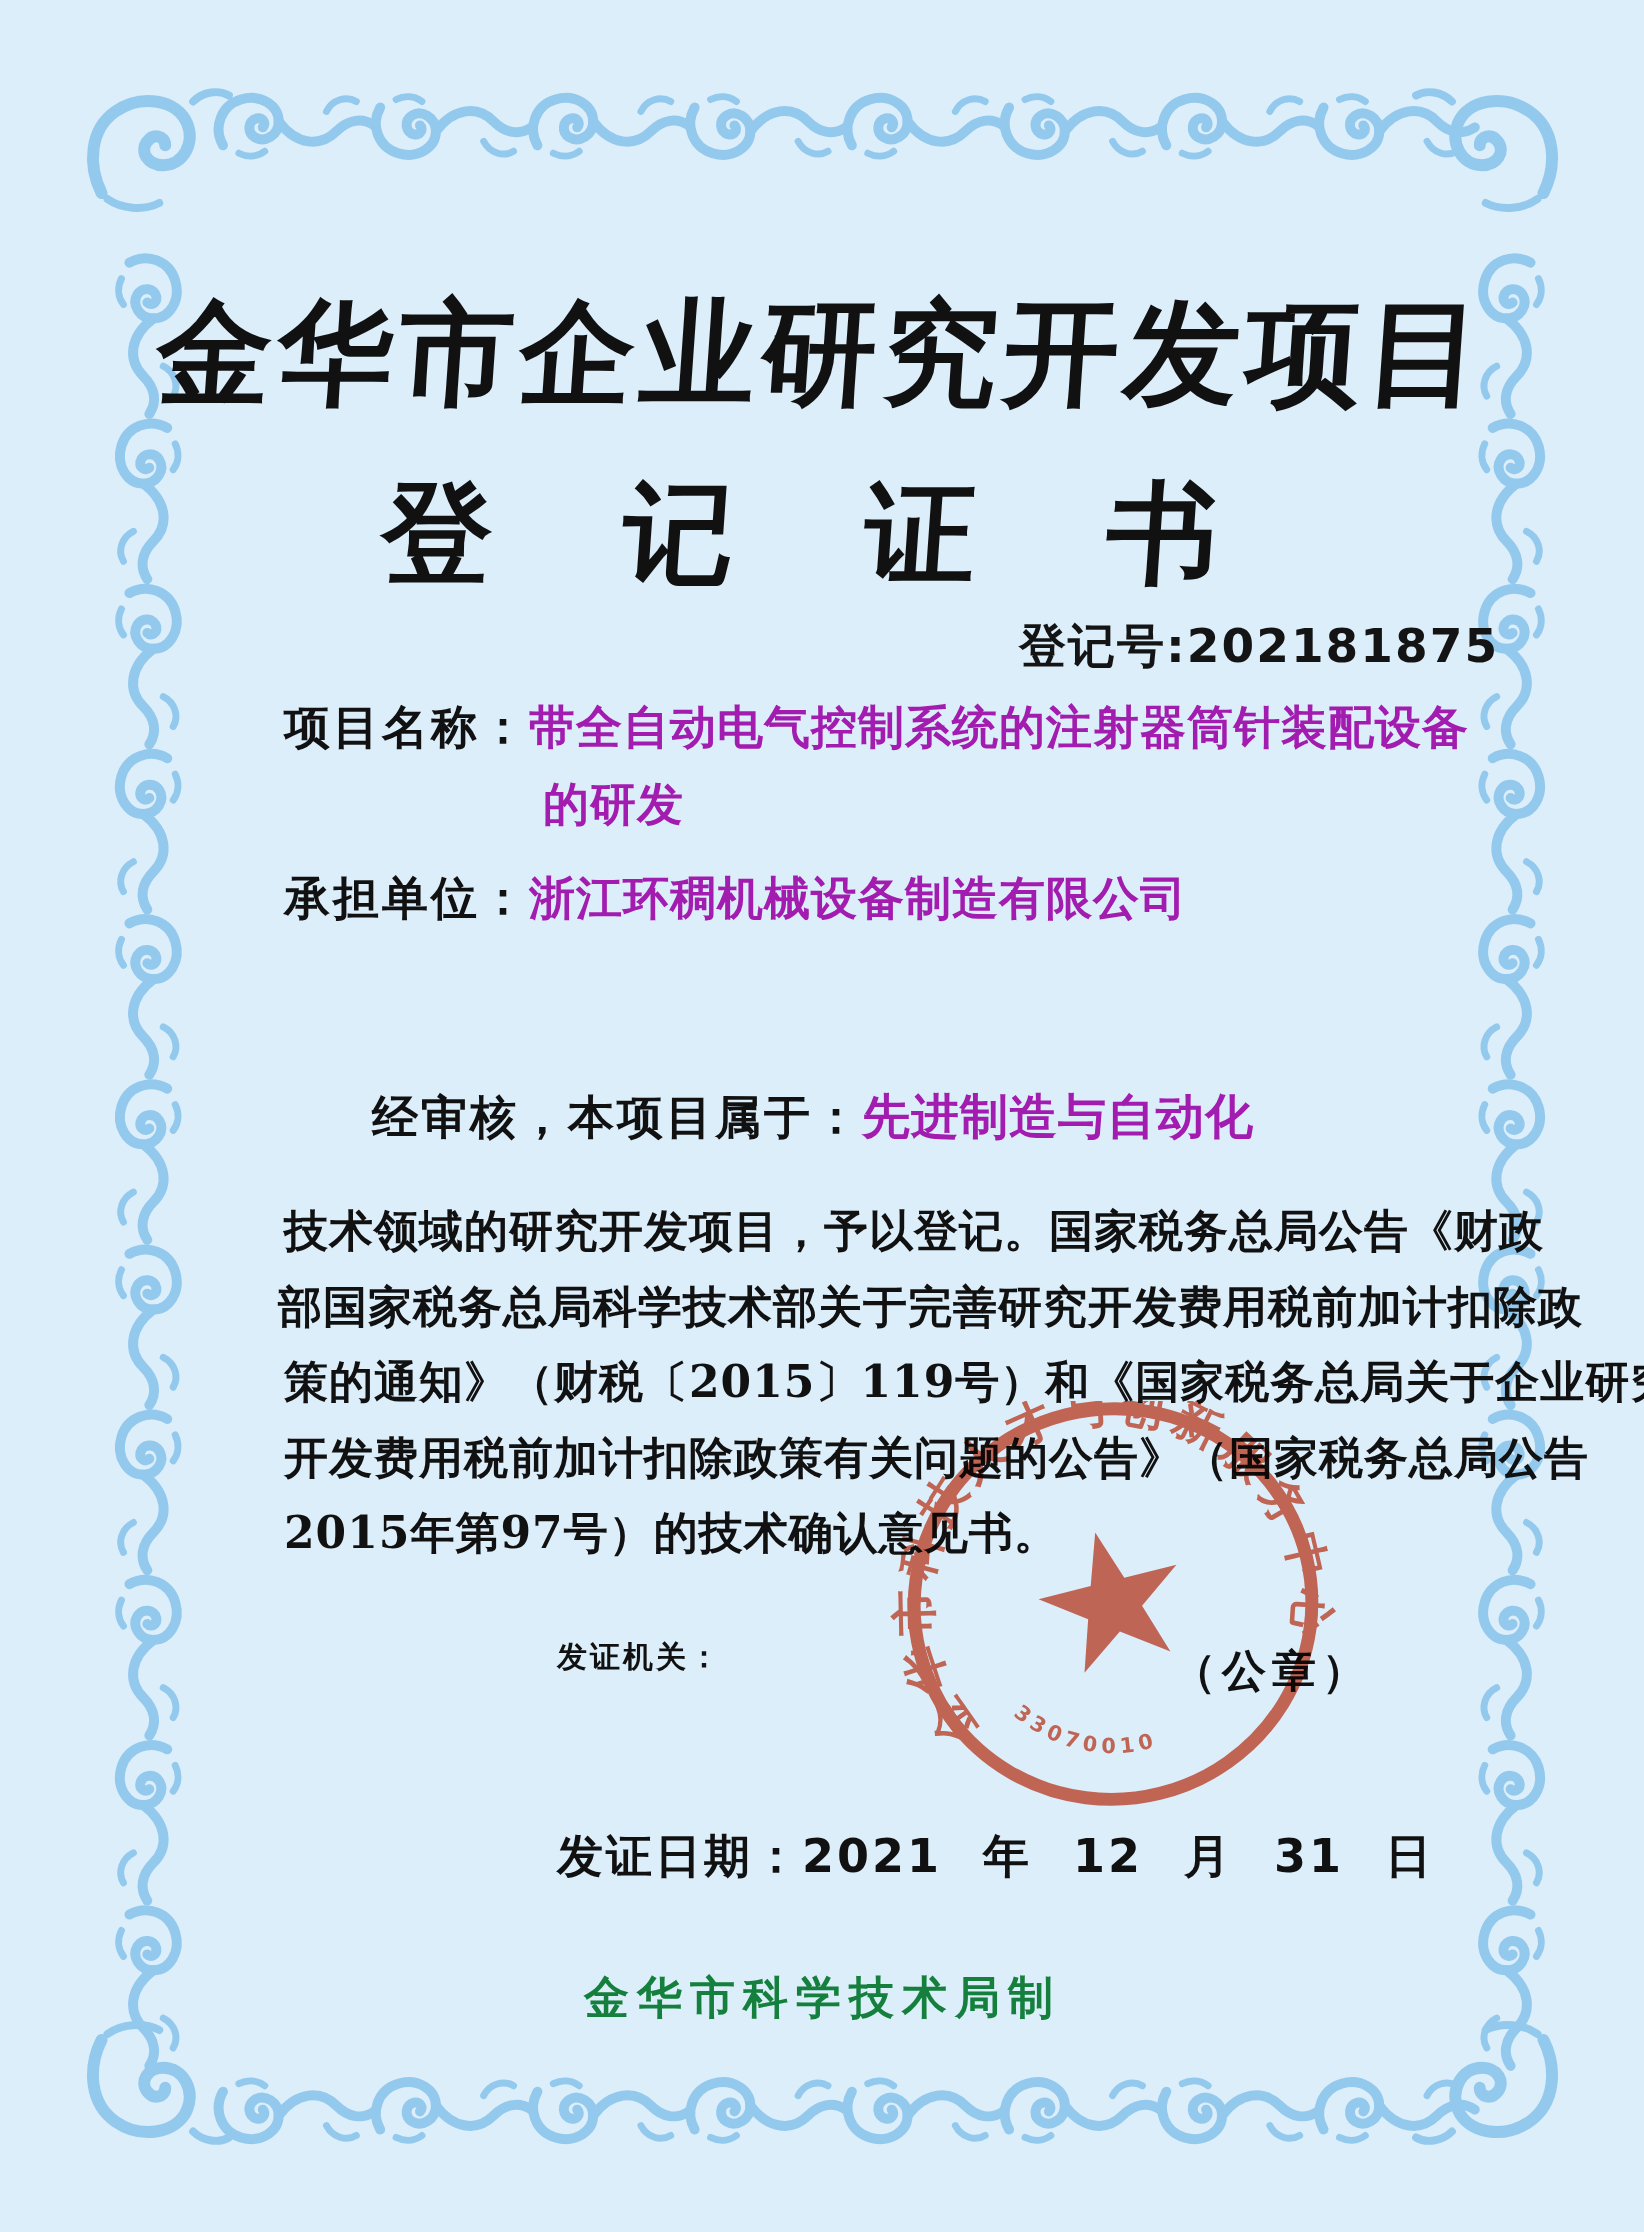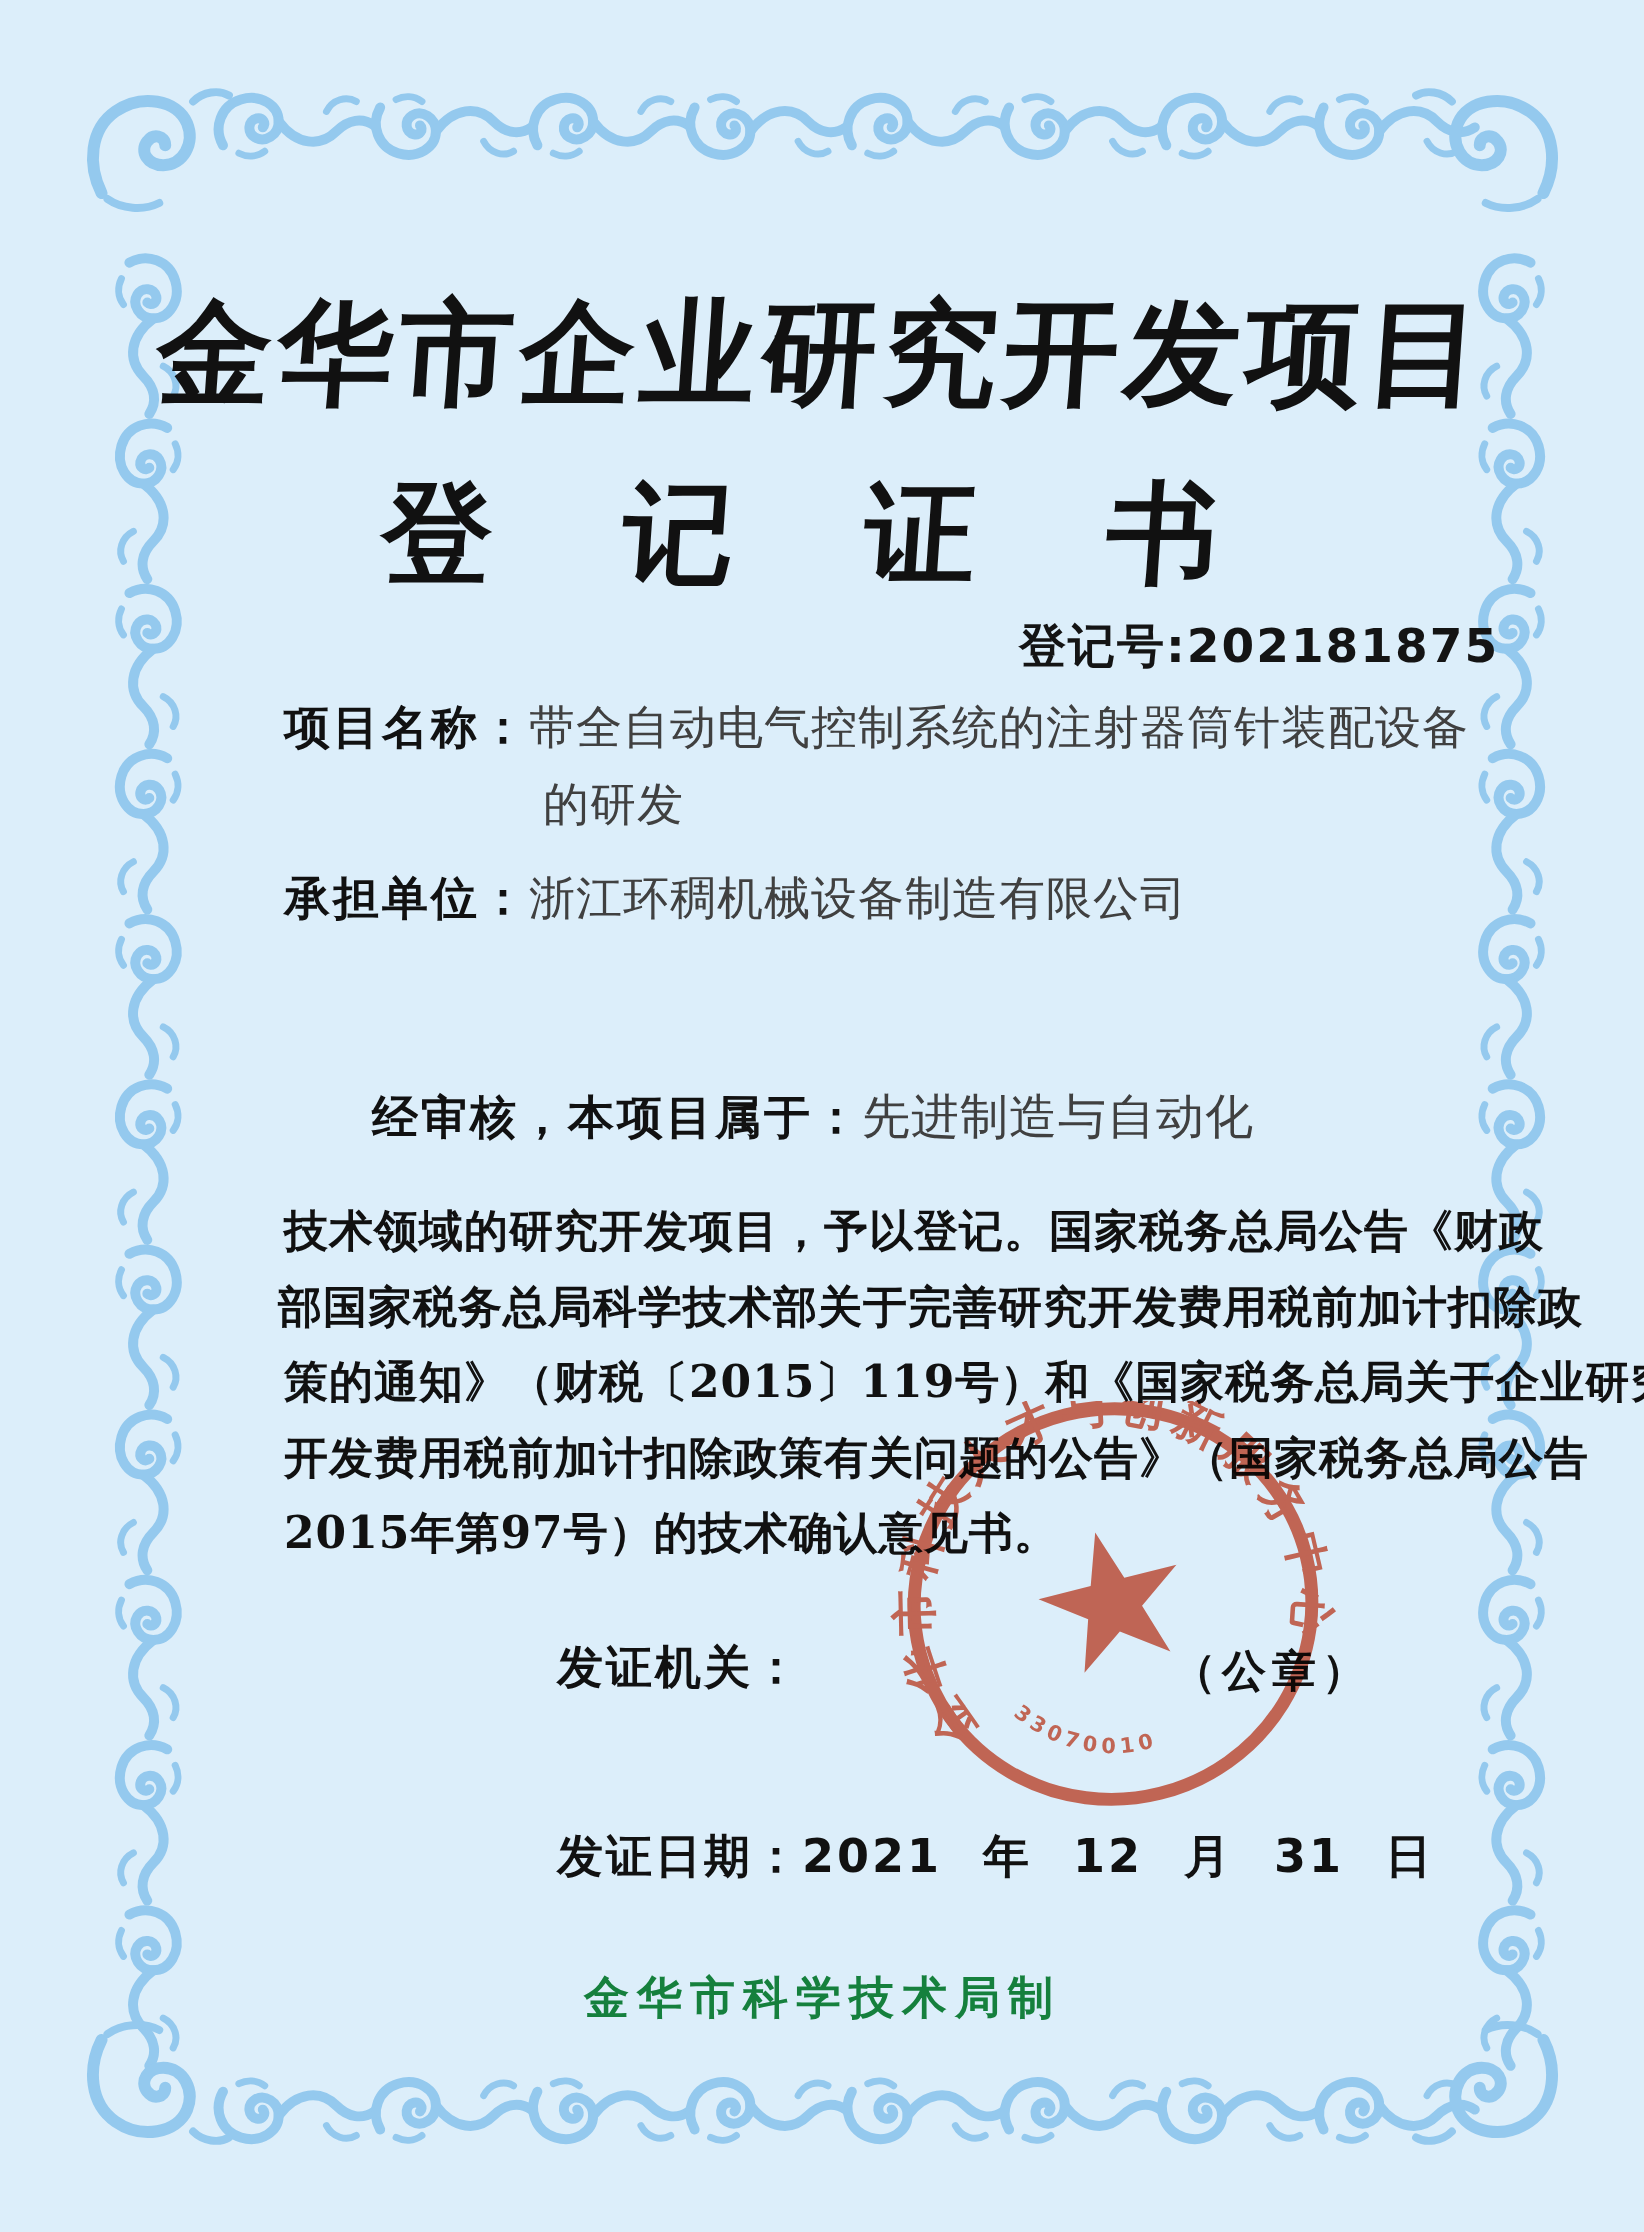--- a/index.html
+++ b/index.html
@@ -21,28 +21,28 @@
   }
   .title-1{top:277px;font-size:115px;letter-spacing:6px;}
   .title-2{top:460px;font-size:111px;letter-spacing:46px;}
   .reg-line{top:615px;left:1019px;font-size:47px;font-weight:bold;letter-spacing:2px;}
   .field-label{
     font-family:"DejaVu Serif",serif;
     font-weight:900;font-size:46px;letter-spacing:3px;color:#111;
   }
   .field-value{
     font-family:"DejaVu Sans",sans-serif;
-    font-weight:normal;font-size:46px;letter-spacing:1px;color:#404040;text-align:center;
+    font-weight:bold;font-size:46px;letter-spacing:1px;color:#a21caf;text-align:center;
   }
   .para-line{
     font-family:"DejaVu Serif",serif;
     font-weight:900;font-size:44px;letter-spacing:1px;color:#111;
     white-space:nowrap;
   }
-  .issuer-row{top:1637px;left:557px;font-size:46px;font-weight:bold;color:#111;letter-spacing:3px;}
+  .issuer-row{top:1637px;left:557px;font-size:30px;font-weight:bold;color:#111;letter-spacing:3px;}
   .seal-note{top:1642px;left:1172px;font-size:44px;font-weight:bold;color:#111;letter-spacing:6px;z-index:1;}
   .date-row{top:1826px;left:557px;font-size:46px;font-weight:bold;color:#111;letter-spacing:3px;word-spacing:22px;}
   .producer{top:1968px;font-size:45px;font-weight:bold;color:#15803d;letter-spacing:8px;}
   .seal-svg{top:1401px;left:876px;z-index:2;mix-blend-mode:multiply;opacity:0.92;}
   .border-svg{top:0;left:0;z-index:0;}
   .content{z-index:1;}
 </style>
 </head>
 <body>
 

